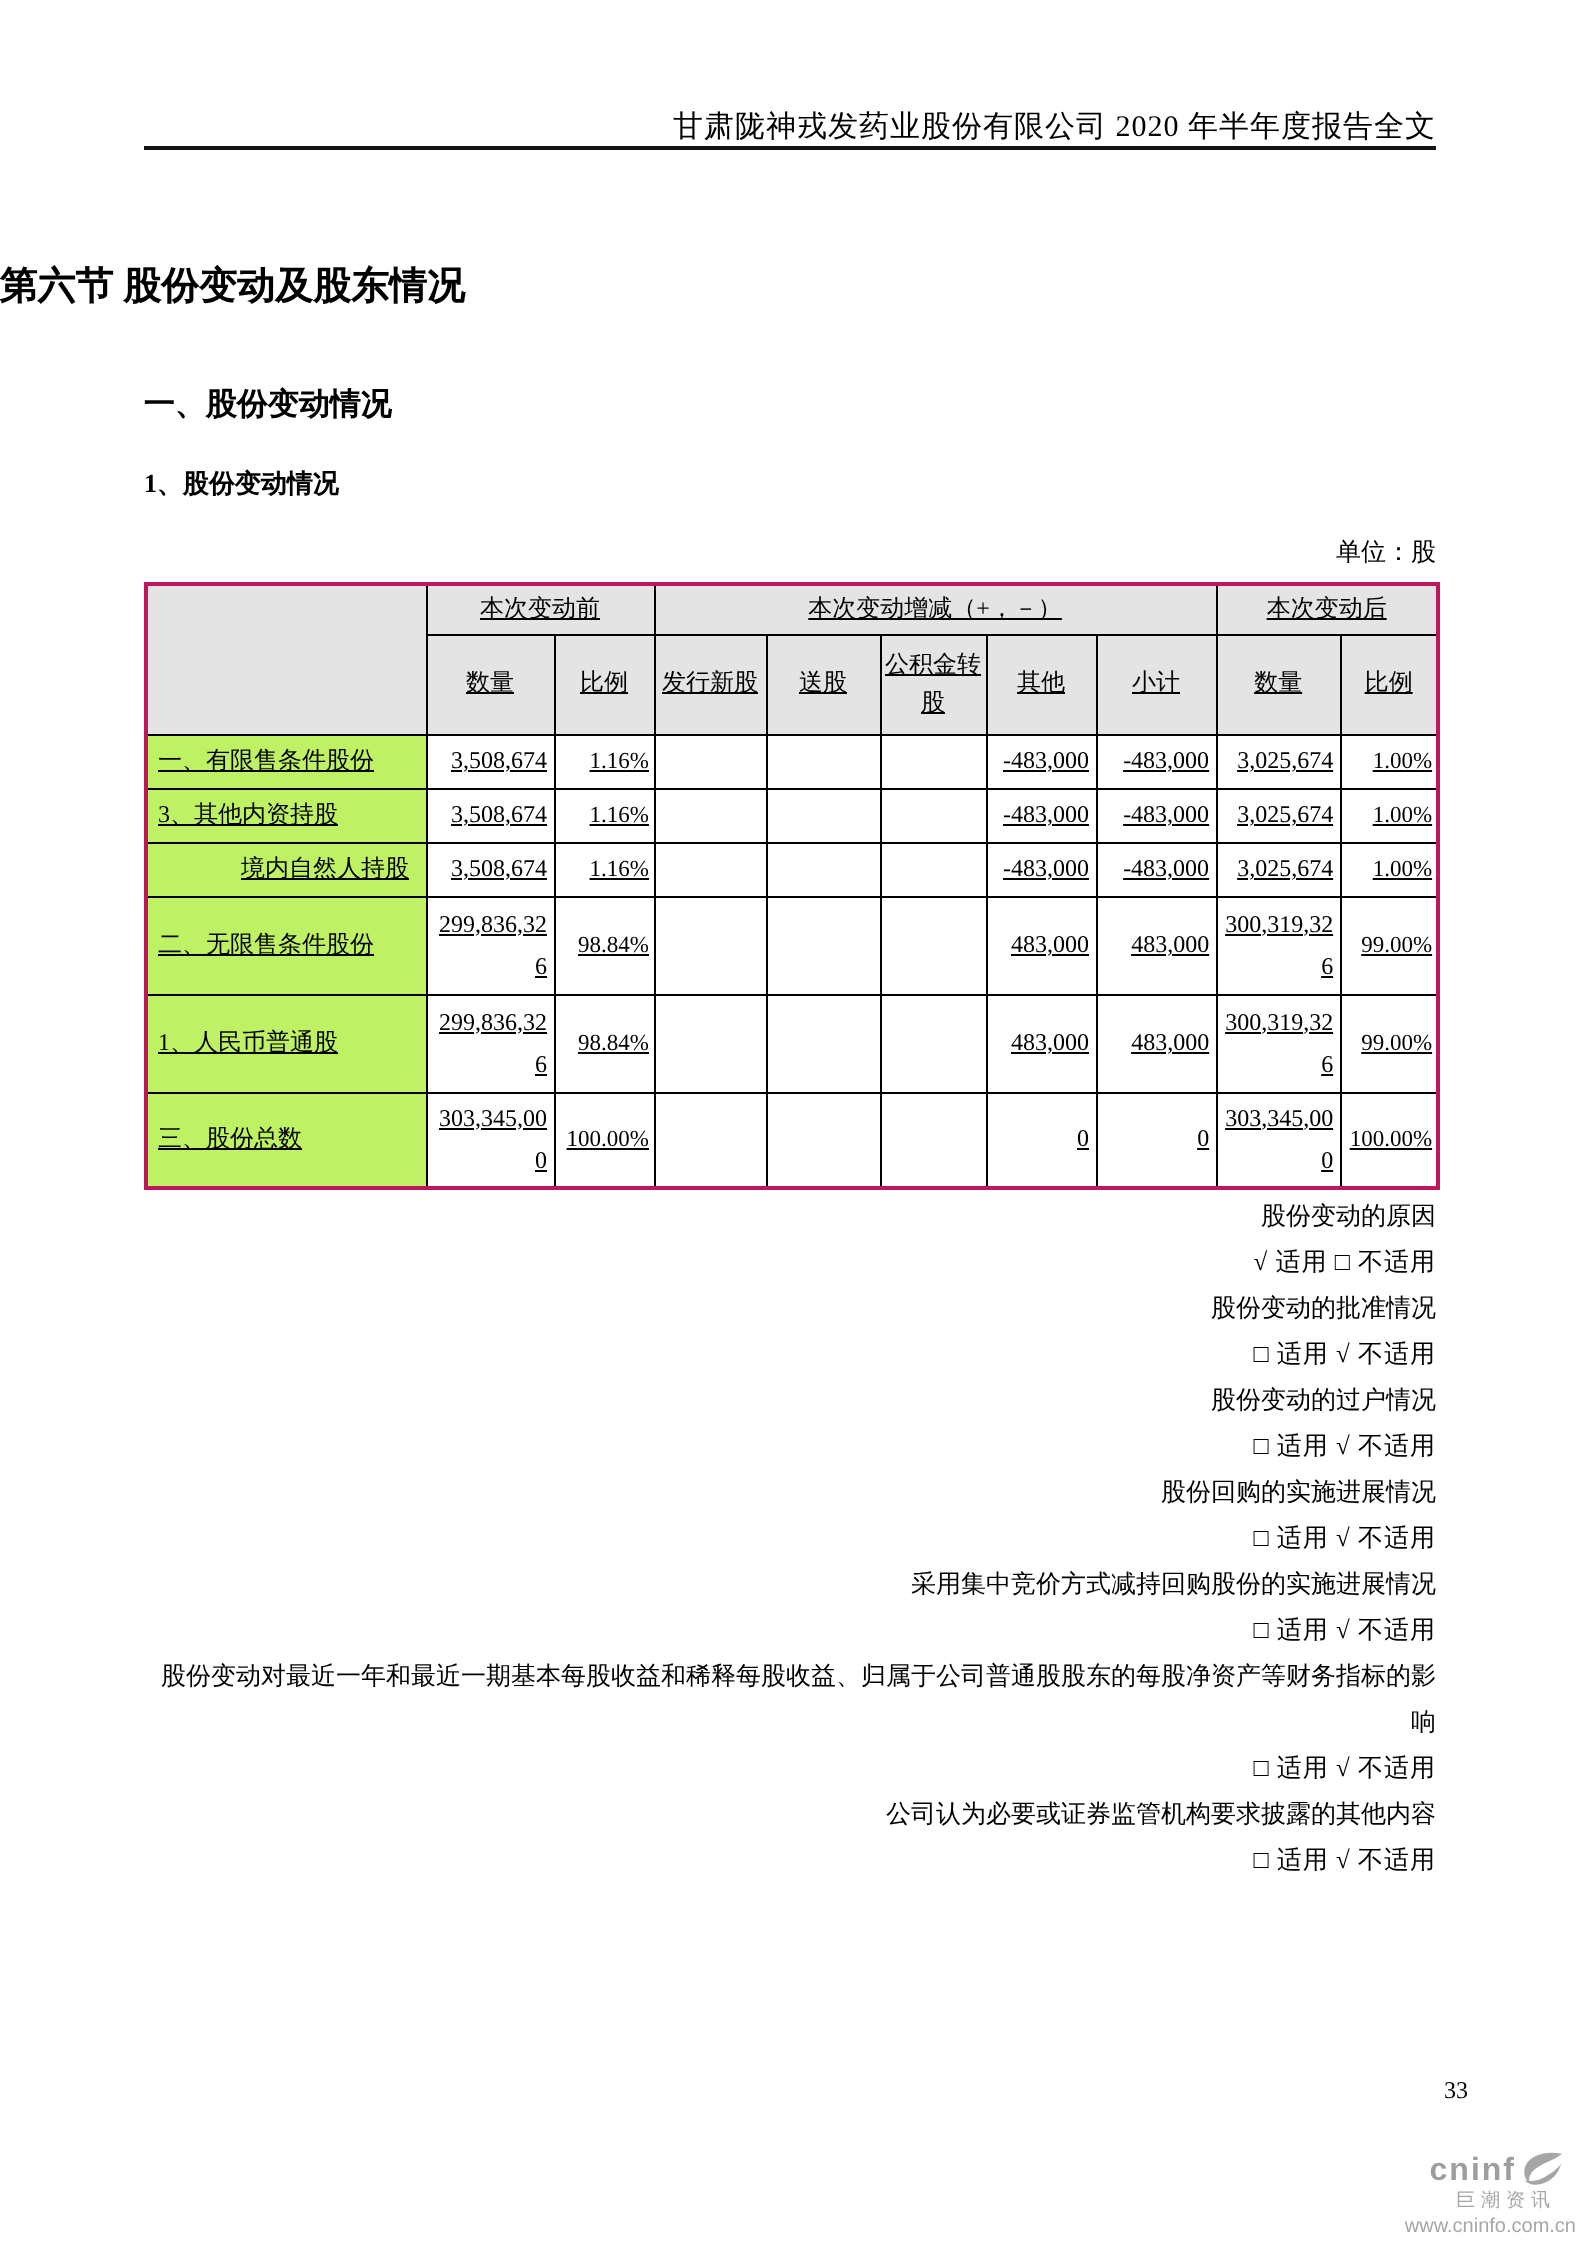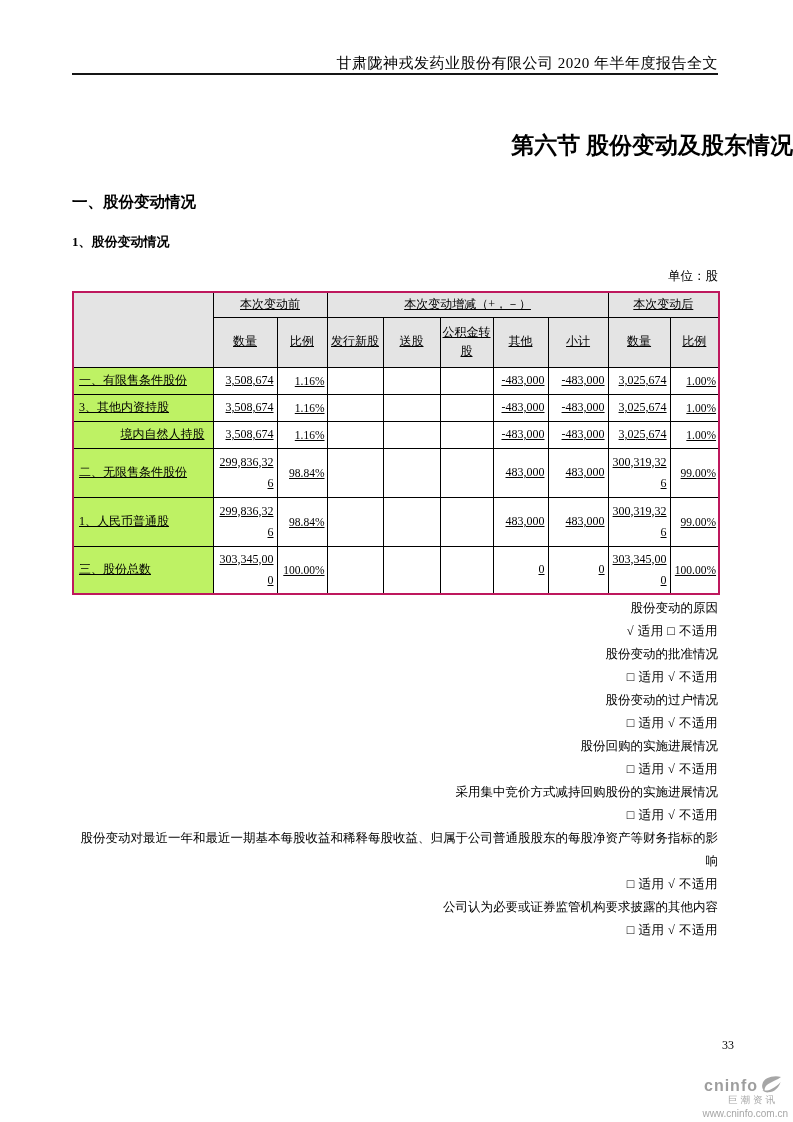--- a/index.html
+++ b/index.html
@@ -8,21 +8,21 @@
     position:relative; width:793px; height:1122px; background:#fff;
     font-family:"Liberation Serif","DejaVu Serif",serif; color:#000; overflow:hidden;
   }
   
   .doc-header {
     position:absolute; top:54px; left:72px; width:646px;
     text-align:right; font-size:15px; font-weight:normal; letter-spacing:.5px;
   }
   .header-rule { position:absolute; top:73px; left:72px; width:646px; height:2px; background:#151515; }
 
-  .doc-title { position:absolute; top:130px; left:0; width:793px; text-align:right; font-size:23px; font-weight:bold; }
+  .doc-title { position:absolute; top:130px; left:0; width:793px; text-align:left; font-size:19px; font-weight:bold; }
   .sec-1   { position:absolute; top:192px; left:72px; font-size:15.5px; font-weight:bold; }
   .sec-1-1 { position:absolute; top:233px; left:72px; font-size:13px; font-weight:bold; }
   .unit-line { position:absolute; top:268px; left:72px; width:646px; text-align:right; font-size:12.5px; }
 
   
   .tbl-wrap { position:absolute; top:291px; left:72px; }
   table { border-collapse:collapse; table-layout:fixed; width:646px; font-size:12px; border:2px solid #be185d;text-decoration:underline; }
   th, td { border:1px solid #000; vertical-align:middle; overflow:hidden; }
   th { background:#e4e4e4; font-weight:normal; text-align:center; padding:1px 2px; line-height:1.6; }
   td.lbl { background:#bef264; text-align:left; padding:2px 2px 2px 5px; }
@@ -187,21 +187,21 @@
     <div class="note-label">股份变动对最近一年和最近一期基本每股收益和稀释每股收益、归属于公司普通股股东的每股净资产等财务指标的影响</div>
     <div class="note-check">□ 适用 √ 不适用</div>
     <div class="note-label">公司认为必要或证券监管机构要求披露的其他内容</div>
     <div class="note-check">□ 适用 √ 不适用</div>
   </div>
 
   <div class="page-number">33</div>
 
   <div class="site-logo">
     <div class="logo-row">
-      <span class="logo-brand">cninfo</span>
+      <span class="logo-brand">cninf</span>
       <svg class="logo-mark" viewBox="0 0 24 22" xmlns="http://www.w3.org/2000/svg">
         <path d="M23 1 C14 -1 4 2 2.5 9 c-0.8 3 0.2 6 2.5 8 c-0.5 -3 0.8 -6.2 4 -8.2 C13.5 5.6 19 4.4 23 1 Z" fill="#a6a6a6"></path>
         <path d="M22.5 6.5 c-1.5 6 -6.5 11 -13.5 11.5 c-2.8 0.2 -5 -0.8 -6.5 -2.5 c3 0.8 6.8 0.6 10 -1.2 c4 -2.2 8 -4.8 10 -7.8 Z" fill="#a6a6a6"></path>
       </svg>
     </div>
     <div class="logo-cn">巨潮资讯</div>
     <div class="logo-url">www.cninfo.com.cn</div>
   </div>
 
 </div>

